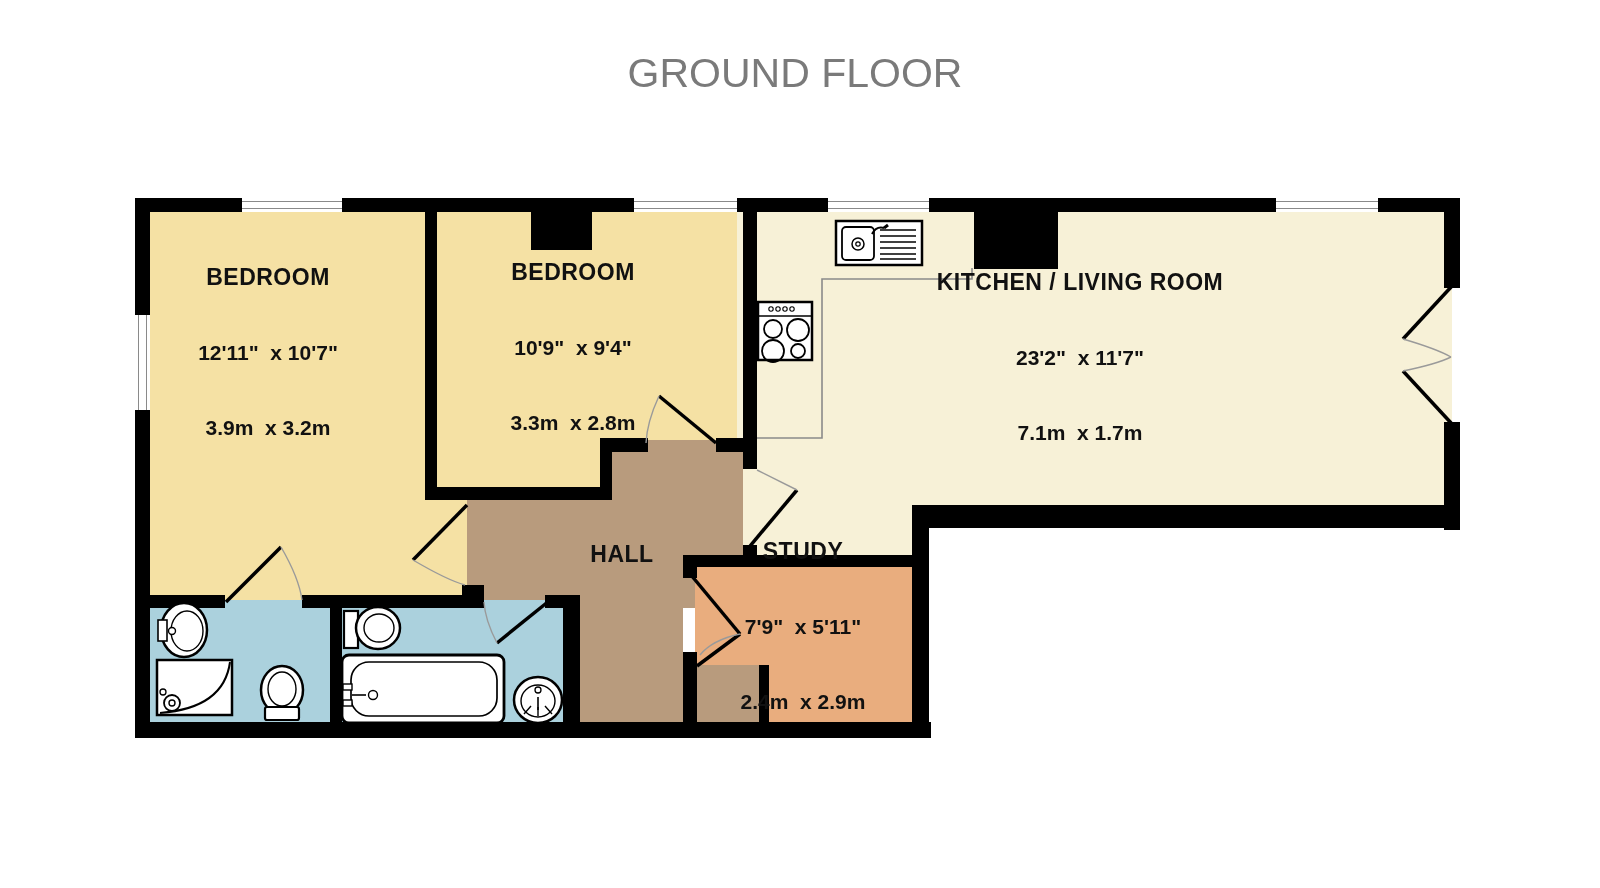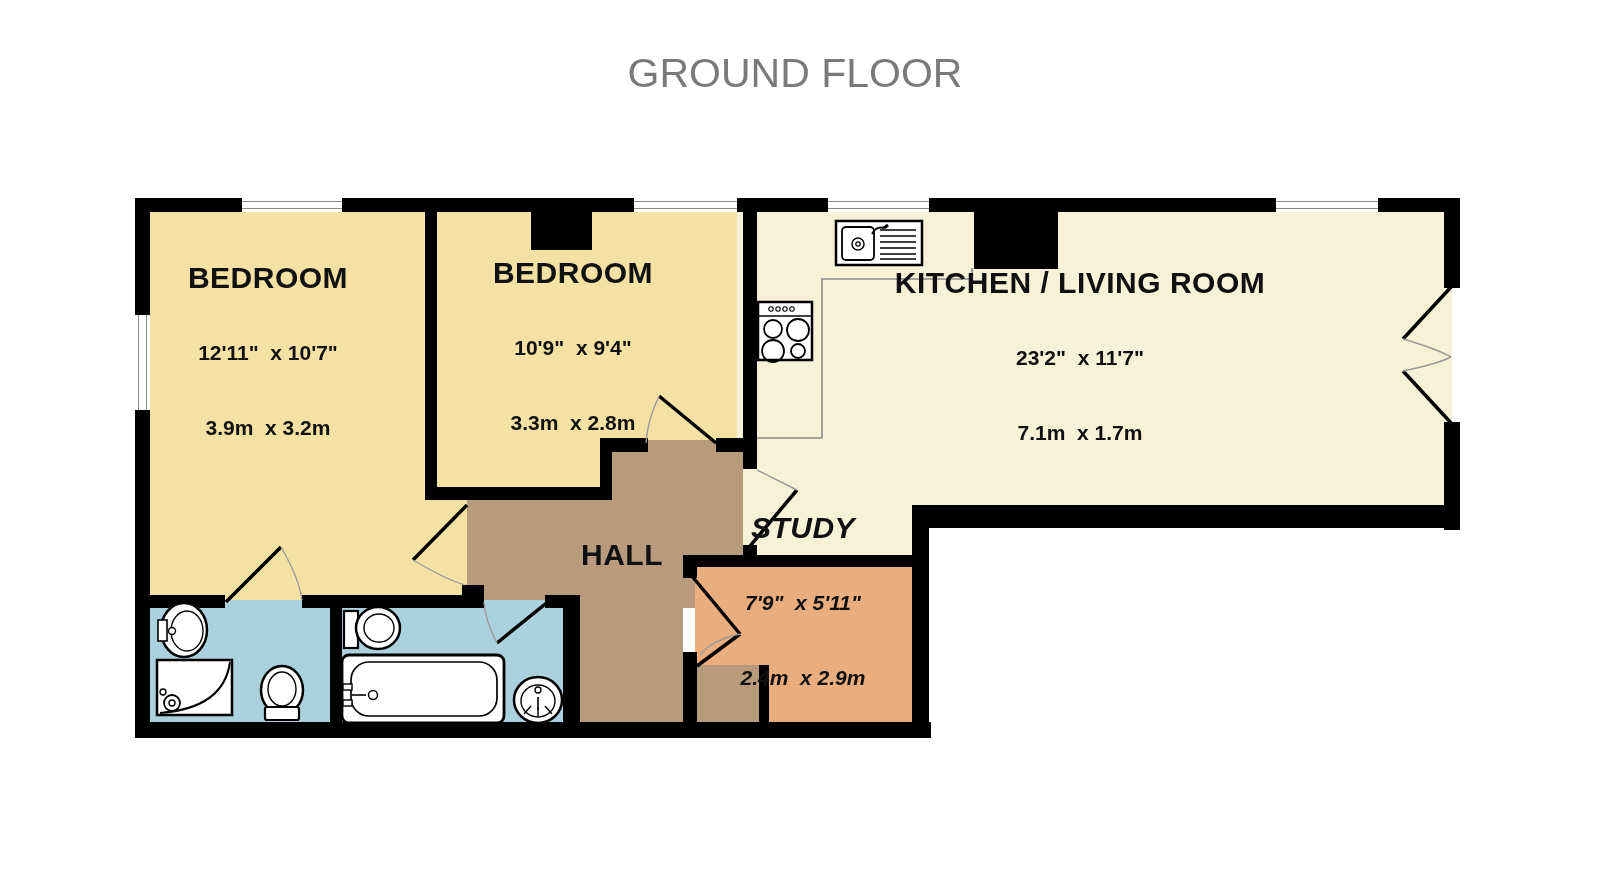--- a/index.html
+++ b/index.html
@@ -14,21 +14,21 @@
   .win-h::before,.win-h::after{content:"";position:absolute;left:0;right:0;height:0;border-top:1.5px solid #8a8a8a;}
   .win-h::before{top:3px;}
   .win-h::after{bottom:3px;}
   .win-v{position:absolute;background:#ffffff;}
   .win-v::before,.win-v::after{content:"";position:absolute;top:0;bottom:0;width:0;border-left:1.5px solid #8a8a8a;}
   .win-v::before{left:3px;}
   .win-v::after{right:3px;}
   svg.overlay{position:absolute;left:0;top:0;pointer-events:none;}
   .lbl{position:absolute;transform:translate(-50%,-50%);text-align:center;color:#111111;
        font-weight:bold;white-space:pre;line-height:25px;}
-  .lbl .nm{font-size:30px;letter-spacing:0.5px;}
+  .lbl .nm{font-size:23px;letter-spacing:0.5px;}
   .lbl .dim{font-size:21px;}
 </style>
 </head>
 <body>
 
 <div class="stage">
 
   <div class="title-block">
     <div>GROUND FLOOR</div>
   </div>
@@ -205,20 +205,20 @@
       <div class="dim">3.3m  x 2.8m</div>
     </div>
     <div class="lbl" style="left:1080px;top:357px;">
       <div class="nm">KITCHEN / LIVING ROOM</div>
       <div class="dim">23'2"  x 11'7"</div>
       <div class="dim">7.1m  x 1.7m</div>
     </div>
     <div class="lbl" style="left:622px;top:554px;">
       <div class="nm">HALL</div>
     </div>
-    <div class="lbl" style="left:803px;top:602px;font-style:italic;">
+    <div class="lbl" style="left:803px;top:626px;">
       <div class="nm">STUDY</div>
       <div class="dim">7'9"  x 5'11"</div>
       <div class="dim">2.4m  x 2.9m</div>
     </div>
 
   </div>
 </div>
 
 </body></html>

